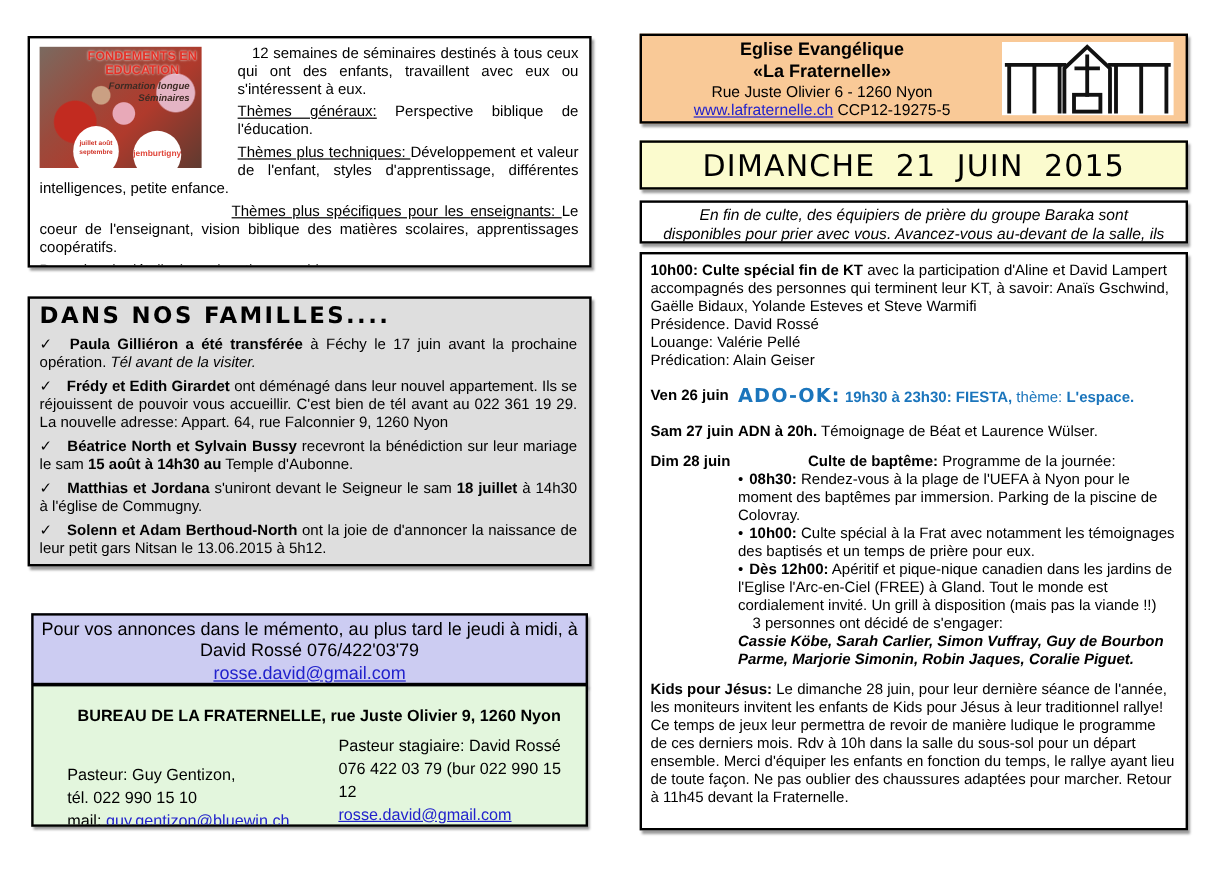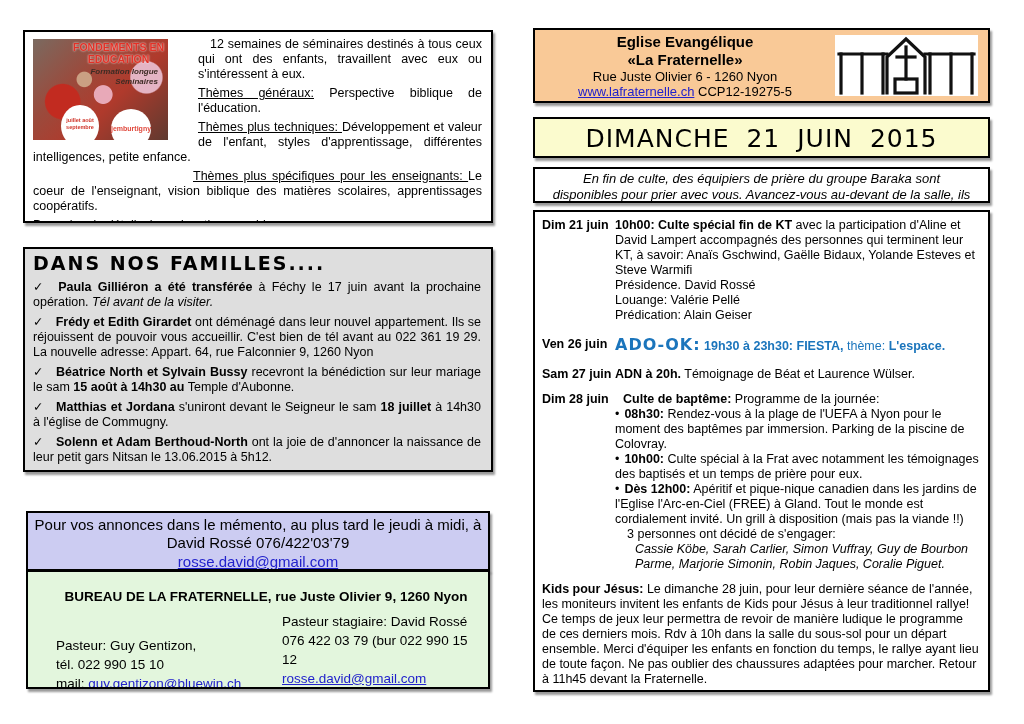--- a/index.html
+++ b/index.html
@@ -111,22 +111,22 @@
   #srow2 { margin-bottom: 13px; }
   #srow3 { margin-bottom: 10px; }
   .ado {
     font-family: "DejaVu Sans", sans-serif; font-weight: 800;
     font-size: 16px; letter-spacing: 1px; color: #1b75bc;
   }
   .blue { color: #1b75bc; }
   .bullet-line { }
   .blt { padding-right: 5px; }
   .indent1 { margin-left: 12px; }
-  .names { margin-left: 20px; font-weight: normal; font-style: italic; }
-  .bapt-head { text-indent: 8px; }
+  .names { margin-left: 0; font-weight: bold; font-style: italic; }
+  .bapt-head { text-indent: 8px; text-align: center; }
   #kids-para { margin-top: 10px; }
 </style>
 </head>
 <body>
 
 <div id="page">
 
   <div class="box" id="seminar-box">
     <div id="seminar-photo">
       <div class="ph-title">
@@ -221,21 +221,20 @@
     <span>DIMANCHE 21 JUIN 2015</span>
   </div>
 
   <div class="box" id="prayer-box">
     <span>En fin de culte, des équipiers de prière du groupe Baraka sont disponibles pour prier avec vous. Avancez-vous au-devant de la salle, ils vous repèreront.</span>
   </div>
 
   <div class="box" id="schedule-box">
 
     <div class="srow" id="srow1">
-      <div class="sdate">Dim 21 juin</div>
       <div class="scontent">
         <div><b>10h00: Culte spécial fin de KT</b><span> avec la participation d'Aline et David Lampert accompagnés des personnes qui terminent leur KT, à savoir: Anaïs Gschwind, Gaëlle Bidaux, Yolande Esteves et Steve Warmifi</span></div>
         <div>Présidence. David Rossé</div>
         <div>Louange: Valérie Pellé</div>
         <div>Prédication: Alain Geiser</div>
       </div>
     </div>
 
     <div class="srow" id="srow2">
       <div class="sdate">Ven 26 juin</div>

